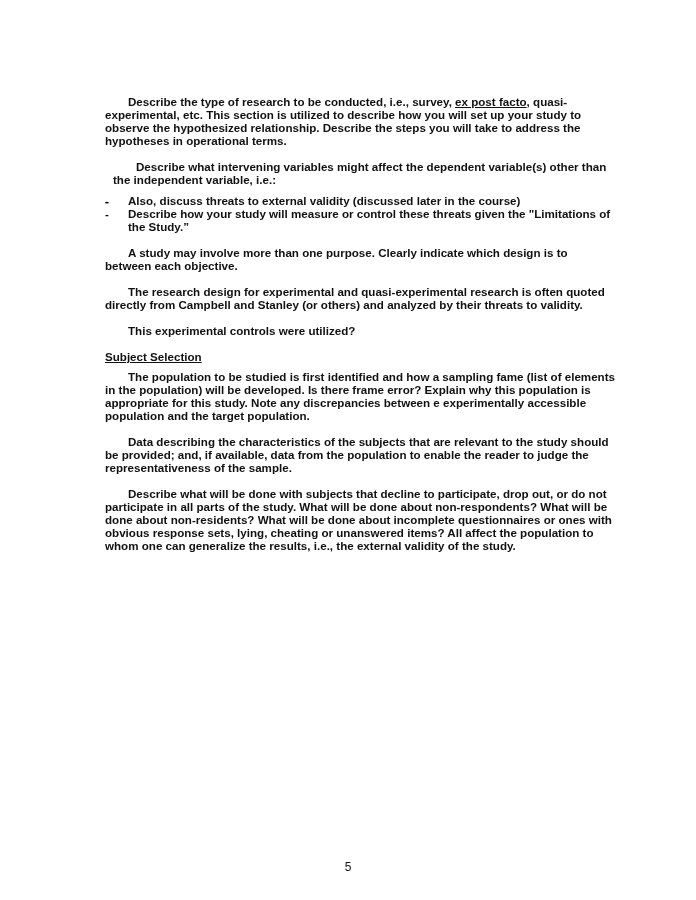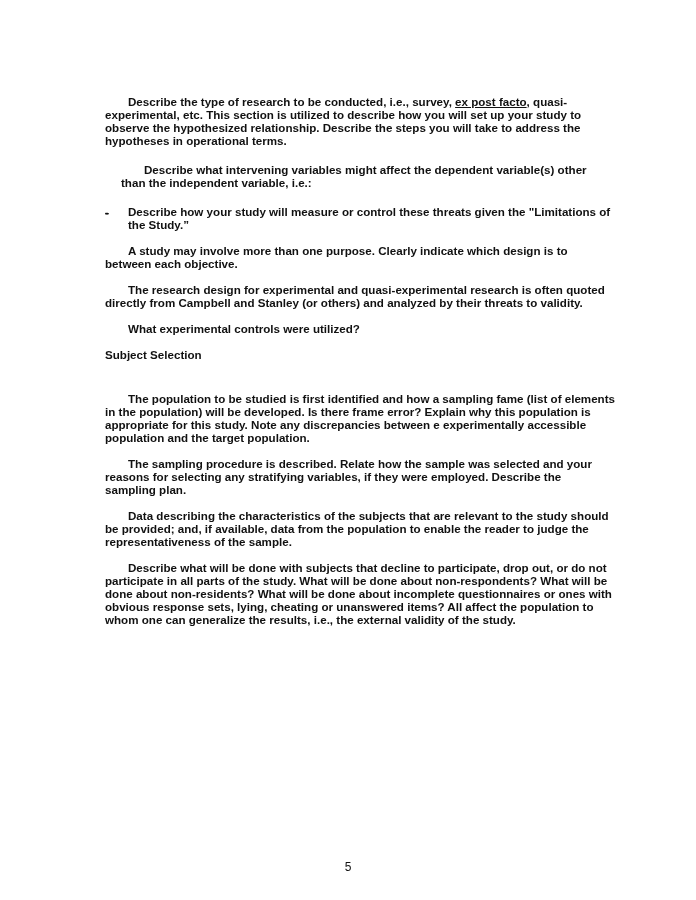--- a/index.html
+++ b/index.html
@@ -7,45 +7,44 @@
   .page {
     position: absolute; left: 105px; top: 95px; width: 510px;
     font-family: "Liberation Sans", sans-serif; font-weight: bold;
     font-size: 11.6px; line-height: 13px; color: #111111;
   }
   .para { margin: 0 0 13px 0; text-indent: 23px; }
   .u { text-decoration: underline; margin-top: 44px; }
   .bullets { margin: 0 0 13px 0; padding: 0; list-style: none; }
   .bullets li { position: relative; padding-left: 23px; margin: 0; }
   .bullets li .dash { position: absolute; left: 0; top: 0; }
-  .intro { margin: 16px; text-indent: 23px; }
-  .heading { margin: 0 0 31px 0; }
+  .intro { margin: 8px; text-indent: 23px; }
+  .heading { margin: 0 0 7px 0; text-decoration: underline; }
   .pagenum {
     position: absolute; left: 0; width: 696px; top: 860px; text-align: center;
     font-family: "Liberation Sans", sans-serif; font-size: 12px; color: #111111;
   }
 </style>
 </head>
 <body>
 
 <div class="page">
   <p class="para"><span>Describe the type of research to be conducted, i.e., survey, </span><span class="u">ex post facto</span><span>, quasi-experimental, etc.  This section is utilized to describe how you will set up your study to observe the hypothesized relationship.  Describe the steps you will take to address the hypotheses in operational terms.</span></p>
 
   <p class="intro">Describe what intervening variables might affect the dependent variable(s) other than the independent variable, i.e.:</p>
   <ul class="bullets">
     <li><span class="dash">-</span></li>
-    <li><span class="dash">-</span></li>
+    <li><span class="dash">-</span><span>Also, discuss threats to external validity (discussed later in the course)</span></li>
     <li><span class="dash">-</span><span>Describe how your study will measure or control these threats given the "Limitations of the Study.”</span></li>
   </ul>
 
   <p class="para">A study may involve more than one purpose.  Clearly indicate which design is to between each objective.</p>
   <p class="para">The research design for experimental and quasi-experimental research is often quoted directly from Campbell and Stanley (or others) and analyzed by their threats to validity.</p>
-  <p class="para">What experimental controls were utilized?</p>
+  <p class="para">This experimental controls were utilized?</p>
 
   <p class="heading">Subject Selection</p>
 
   <p class="para">The population to be studied is first identified and how a sampling fame (list of elements in the population) will be developed.  Is there frame error?  Explain why this population is appropriate for this study.  Note any discrepancies between e experimentally accessible population and the target population.</p>
-  <p class="para">The sampling procedure is described.  Relate how the sample was selected and your reasons for selecting any stratifying variables, if they were employed.  Describe the sampling plan.</p>
   <p class="para">Data describing the characteristics of the subjects that are relevant to the study should be provided; and, if available, data from the population to enable the reader to judge the representativeness of the sample.</p>
   <p class="para">Describe what will be done with subjects that decline to participate, drop out, or do not participate in all parts of the study.  What will be done about non-respondents?  What will be done about non-residents?  What will be done about incomplete questionnaires or ones with obvious response sets, lying, cheating or unanswered items?  All affect the population to whom one can generalize the results, i.e., the external validity of the study.</p>
 </div>
 
 <div class="pagenum">5</div>
 
 </body></html>

